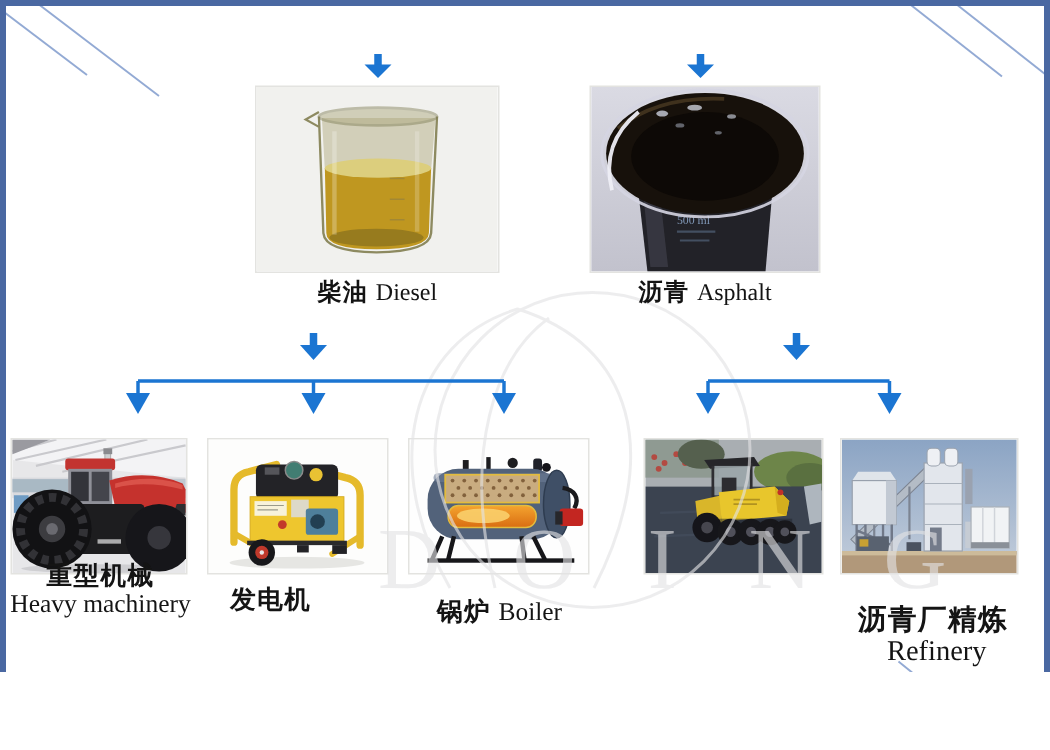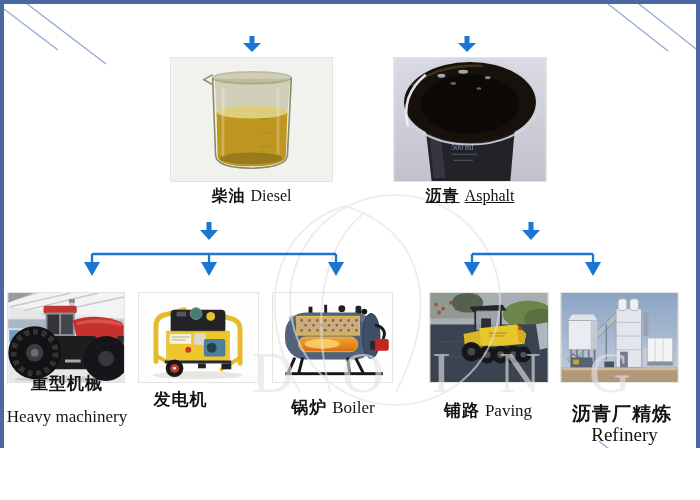--- a/index.html
+++ b/index.html
@@ -18,21 +18,21 @@
   .ar{fill:var(--arrow,#1b75d2);}
   .aln{stroke:var(--arrow,#1b75d2);stroke-width:2.3;fill:none;}
   .cln{stroke:var(--corner-line,#93aad4);stroke-width:1.3;fill:none;}
   .wmk{fill:var(--watermark-ink,#e2e2e4);}
   .warc{stroke:var(--watermark-ink,#e2e2e4);stroke-width:2;fill:none;}
   .photo{position:absolute;border:1px solid #e3e3e0;box-sizing:border-box;background:#fff;z-index:10;}
   .photo svg{display:block;width:100%;height:100%;}
   .lbl{position:absolute;text-align:center;color:var(--label-ink,#141414);z-index:32;line-height:1.12;}
   .lbl .zh{font-weight:600;letter-spacing:1px;}
   .lbl .en{margin-left:5px;}
-  .lbl.stacked .en{display:block;margin-left:0;margin-top:14px;}
+  .lbl.stacked .en{display:block;margin-left:0;}
   .lbl-product{font-size:16px;}
   .lbl-app{font-size:17px;}
   .lbl-app.small{font-size:19px;}
 </style>
 </head>
 <body>
 
 <div class="stage">
 
   <div class="photo" style="left:170px;top:57px;width:163px;height:125px;">
@@ -317,36 +317,33 @@
     <g>
       <path d="M472,254 H593 M472,254 V263 M593,254 V263" class="aln"></path>
       <polygon points="464,262 480,262 472,276" class="ar"></polygon>
       <polygon points="585,262 601,262 593,276" class="ar"></polygon>
     </g>
   </svg>
 
   <div class="lbl lbl-product" style="left:170px;top:187px;width:163px;">
     <span class="zh">柴油</span><span class="en">Diesel</span>
   </div>
-  <div class="lbl lbl-product" style="left:393px;top:187px;width:154px;text-decoration:underline;">
+  <div class="lbl lbl-product" style="left:393px;top:187px;width:154px;">
     <span class="zh">沥青</span><span class="en">Asphalt</span>
   </div>
 
   <div class="lbl lbl-app stacked" style="left:0px;top:374px;width:134px;">
     <span class="zh">重型机械</span>
     <span class="en">Heavy machinery</span>
   </div>
   <div class="lbl lbl-app stacked" style="left:120px;top:390px;width:121px;">
     <span class="zh">发电机</span>
   </div>
   <div class="lbl lbl-app" style="left:258px;top:398px;width:150px;">
     <span class="zh">锅炉</span><span class="en">Boiler</span>
-  </div>
-  <div class="lbl lbl-app" style="left:423px;top:401px;width:130px;">
-    <span class="zh">铺路</span><span class="en">Paving</span>
   </div>
   <div class="lbl lbl-app small" style="left:546px;top:403px;width:152px;">
     <span class="zh">沥青厂精炼</span><span class="en">Refinery</span>
   </div>
 
   <svg class="overlay corner-lines" width="700" height="500">
     <path class="cln" d="M0,6 L58,50"></path>
     <path class="cln" d="M22,0 L106,64"></path>
     <path class="cln" d="M603,0 L668,51"></path>
     <path class="cln" d="M634,0 L700,52"></path>

